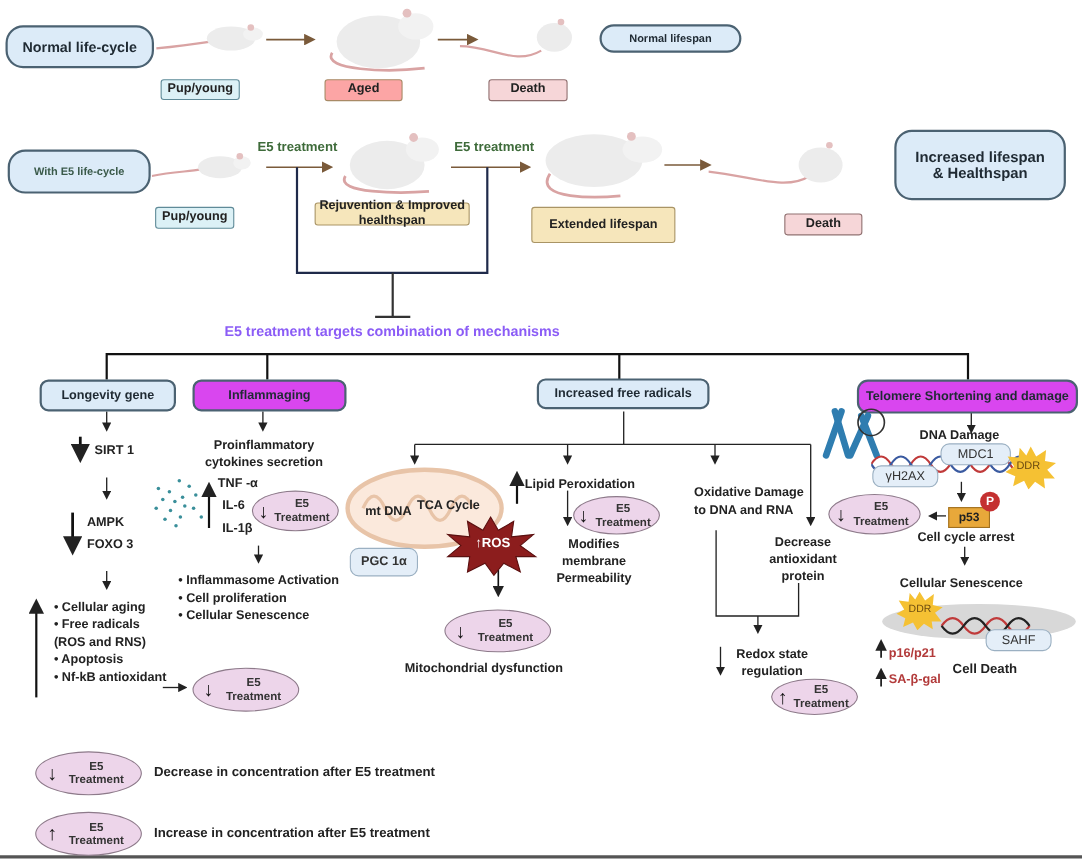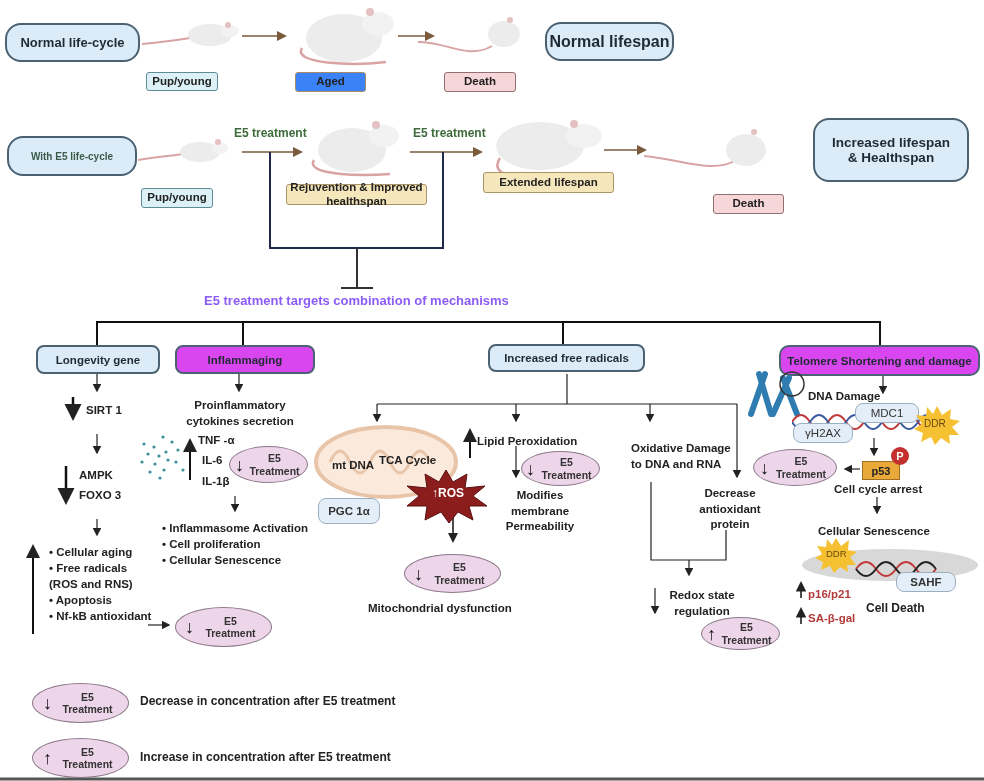--- a/index.html
+++ b/index.html
@@ -3,21 +3,21 @@
 <meta charset="utf-8">
 <style>
   html,body{margin:0;padding:0;background:#ffffff;}
   body{width:984px;height:781px;position:relative;overflow:hidden;font-family:"Liberation Sans",sans-serif;color:#222;}
   .abs{position:absolute;}
   .pill{position:absolute;border:2px solid #4b6272;border-radius:16px;display:flex;align-items:center;justify-content:center;text-align:center;font-weight:bold;color:#1f2a33;box-sizing:border-box;}
   .pill.blue{background:#dcebf8;}
   .pill.green{background:#d946ef;}
   .tag{position:absolute;border:1.5px solid #6b7f8a;border-radius:3px;display:flex;align-items:center;justify-content:center;text-align:center;font-weight:bold;font-size:11.5px;color:#222;box-sizing:border-box;line-height:1.15;}
   .tag.cyan{background:#dcf1f6;border-color:#5f8a98;}
-  .tag.tan{background:#3b82f6;border-color:#a88a66;}
+  .tag.tan{background:#fca5a5;border-color:#a88a66;}
   .tag.yellow{background:#f6e6bb;border-color:#a99465;}
   .tag.pink{background:#f6d6d8;border-color:#907070;}
   .lbl{position:absolute;font-weight:bold;font-size:11.5px;color:#222;line-height:1.35;}
   .center{text-align:center;}
   .green-txt{color:#3e6b3a;font-weight:bold;font-size:12px;}
   .e5{position:absolute;background:#edd5ea;border:1.5px solid #8d7a8a;border-radius:50%;box-sizing:border-box;font-size:10.5px;font-weight:bold;color:#333;display:flex;align-items:center;justify-content:center;text-align:center;line-height:1.15;}
   .e5 .arr{position:absolute;left:9px;top:50%;transform:translateY(-50%);font-size:18px;font-weight:bold;color:#111;}
   .rodent{position:absolute;}
   .small-box{position:absolute;background:#e4eef8;border:1.5px solid #9bb0c2;border-radius:8px;font-size:11.5px;font-weight:bold;display:flex;align-items:center;justify-content:center;color:#333;}
   .red-txt{color:#b23a3a;font-weight:bold;font-size:11.5px;}
@@ -102,21 +102,21 @@
 </svg>
 <svg class="rodent" style="left:418px;top:12px;" width="110" height="52">
   <path d="M0,30 C30,30 50,48 74,34" stroke="#d9a3a3" stroke-width="2" fill="none"></path>
   <ellipse cx="86" cy="22" rx="16" ry="13" fill="#ececec"></ellipse>
   <circle cx="92" cy="8" r="3" fill="#e4c0c0"></circle>
 </svg>
 
 <div class="tag cyan" style="left:146px;top:72px;width:72px;height:19px;">Pup/young</div>
 <div class="tag tan" style="left:295px;top:72px;width:71px;height:20px;">Aged</div>
 <div class="tag pink" style="left:444px;top:72px;width:72px;height:20px;">Death</div>
-<div class="pill blue" style="left:545px;top:22px;width:129px;height:39px;font-size:16px;">Normal lifespan</div>
+<div class="pill blue" style="left:545px;top:22px;width:129px;height:26px;font-size:10px;">Normal lifespan</div>
 
 <div class="pill blue" style="left:7px;top:136px;width:130px;height:40px;font-size:10px;color:#3a5a4a;">With E5 life-cycle</div>
 <div class="abs green-txt" style="left:234px;top:126px;">E5 treatment</div>
 <div class="abs green-txt" style="left:413px;top:126px;">E5 treatment</div>
 
 <svg class="rodent" style="left:138px;top:136px;" width="100" height="30">
   <path d="M0,24 C20,20 35,20 44,18" stroke="#d9a3a3" stroke-width="2" fill="none"></path>
   <ellipse cx="62" cy="16" rx="20" ry="10" fill="#ececec"></ellipse>
   <ellipse cx="82" cy="12" rx="8" ry="6" fill="#f2f2f2"></ellipse>
   <circle cx="80" cy="6" r="3" fill="#e4c0c0"></circle>
@@ -134,21 +134,21 @@
   <path d="M16,42 C0,66 60,64 80,62" stroke="#d9a3a3" stroke-width="2.5" fill="none"></path>
 </svg>
 <svg class="rodent" style="left:644px;top:124px;" width="130" height="64">
   <path d="M0,32 C40,36 70,50 92,36" stroke="#d9a3a3" stroke-width="2" fill="none"></path>
   <ellipse cx="102" cy="26" rx="20" ry="16" fill="#ececec"></ellipse>
   <circle cx="110" cy="8" r="3" fill="#e4c0c0"></circle>
 </svg>
 
 <div class="tag cyan" style="left:141px;top:188px;width:72px;height:20px;">Pup/young</div>
 <div class="tag yellow" style="left:286px;top:184px;width:141px;height:21px;">Rejuvention &amp; Improved healthspan</div>
-<div class="tag yellow" style="left:483px;top:172px;width:131px;height:21px;">Extended lifespan</div>
+<div class="tag yellow" style="left:483px;top:188px;width:131px;height:33px;">Extended lifespan</div>
 <div class="tag pink" style="left:713px;top:194px;width:71px;height:20px;">Death</div>
 <div class="pill blue" style="left:813px;top:118px;width:156px;height:64px;font-size:13.5px;padding:0 12px;">Increased lifespan &amp; Healthspan</div>
 
 <div class="abs" style="left:204px;top:293px;font-weight:bold;font-size:13px;color:#8b5cf6;">E5 treatment targets combination of mechanisms</div>
 
 <div class="pill blue" style="left:36px;top:345px;width:124px;height:29px;font-size:11.5px;border-radius:8px;">Longevity gene</div>
 <div class="pill green" style="left:175px;top:345px;width:140px;height:29px;font-size:11.5px;border-radius:8px;">Inflammaging</div>
 <div class="pill blue" style="left:488px;top:344px;width:157px;height:28px;font-size:11.5px;border-radius:8px;">Increased free radicals</div>
 <div class="pill green" style="left:779px;top:345px;width:201px;height:31px;font-size:11.5px;border-radius:10px;">Telomere Shortening and damage</div>
 
@@ -235,21 +235,21 @@
 
 <svg class="abs" style="left:745px;top:368px;" width="64" height="52">
   <g stroke="#2f7db0" stroke-width="6" stroke-linecap="round">
     <line x1="6" y1="46" x2="20" y2="6"></line>
       <line x1="14" y1="6" x2="26" y2="46"></line>
     <line x1="28" y1="46" x2="44" y2="10"></line>
       <line x1="38" y1="10" x2="52" y2="46"></line>
   </g>
   <circle cx="47" cy="16" r="12" fill="none" stroke="#333" stroke-width="1.5"></circle>
 </svg>
-<div class="lbl" style="left:808px;top:389px;">DNA Damage</div>
+<div class="lbl" style="left:836px;top:389px;">DNA Damage</div>
 <svg class="abs" style="left:792px;top:404px;" width="146" height="36">
   <path d="M0,18 q9,-14 18,0 t18,0 t18,0 t18,0 t18,0 t18,0 t18,0 t18,0" stroke="#c03a3a" stroke-width="2" fill="none"></path>
   <path d="M0,18 q9,14 18,0 t18,0 t18,0 t18,0 t18,0 t18,0 t18,0 t18,0" stroke="#3a5aa0" stroke-width="2" fill="none"></path>
 </svg>
 <div class="small-box" style="left:855px;top:403px;width:62px;height:18px;font-weight:normal;">MDC1</div>
 <div class="small-box" style="left:793px;top:423px;width:58px;height:18px;font-weight:normal;">γH2AX</div>
 <svg class="abs" style="left:913px;top:405px;" width="48" height="40">
   <polygon points="24,1 29,10 38,4 37,14 47,16 39,22 46,30 36,30 37,39 28,33 22,40 18,32 8,37 10,28 1,24 9,19 3,10 13,11 14,2 20,9" fill="#f5c133"></polygon>
 </svg>
 <div class="abs" style="left:924px;top:418px;font-size:10px;color:#6a4a10;">DDR</div>
@@ -263,21 +263,21 @@
 <div class="lbl" style="left:818px;top:524px;">Cellular Senescence</div>
 <svg class="abs" style="left:798px;top:543px;" width="185" height="42">
   <ellipse cx="92" cy="22" rx="88" ry="16" fill="#d8d8d8"></ellipse>
   <path d="M58,26 q10,-14 20,0 t20,0 t20,0 t20,0" stroke="#c03a3a" stroke-width="2" fill="none"></path>
   <path d="M58,26 q10,14 20,0 t20,0 t20,0 t20,0" stroke="#222" stroke-width="2" fill="none"></path>
 </svg>
 <svg class="abs" style="left:814px;top:537px;" width="44" height="36">
   <polygon points="22,1 27,9 35,3 34,13 43,15 36,20 42,28 33,28 34,35 26,30 20,36 16,29 7,33 9,25 1,21 8,17 3,9 12,10 13,2 18,8" fill="#f5c133"></polygon>
 </svg>
 <div class="abs" style="left:826px;top:548px;font-size:9.5px;color:#6a4a10;">DDR</div>
-<div class="small-box" style="left:896px;top:572px;width:58px;height:18px;font-weight:bold;">SAHF</div>
+<div class="small-box" style="left:896px;top:572px;width:58px;height:18px;font-weight:normal;">SAHF</div>
 <div class="abs red-txt" style="left:808px;top:588px;">p16/p21</div>
 <div class="abs red-txt" style="left:808px;top:612px;">SA-β-gal</div>
 <div class="lbl" style="left:866px;top:600px;font-size:12px;">Cell Death</div>
 
 <div class="e5" style="left:32px;top:683px;width:97px;height:40px;">
   <span class="arr" style="left:10px;">↓</span>
   <span style="padding-left:14px;"><span>E5</span><br><span>Treatment</span></span>
 </div>
 <div class="lbl" style="left:140px;top:693px;font-size:12px;">Decrease in concentration after E5 treatment</div>
 <div class="e5" style="left:32px;top:738px;width:97px;height:40px;">

